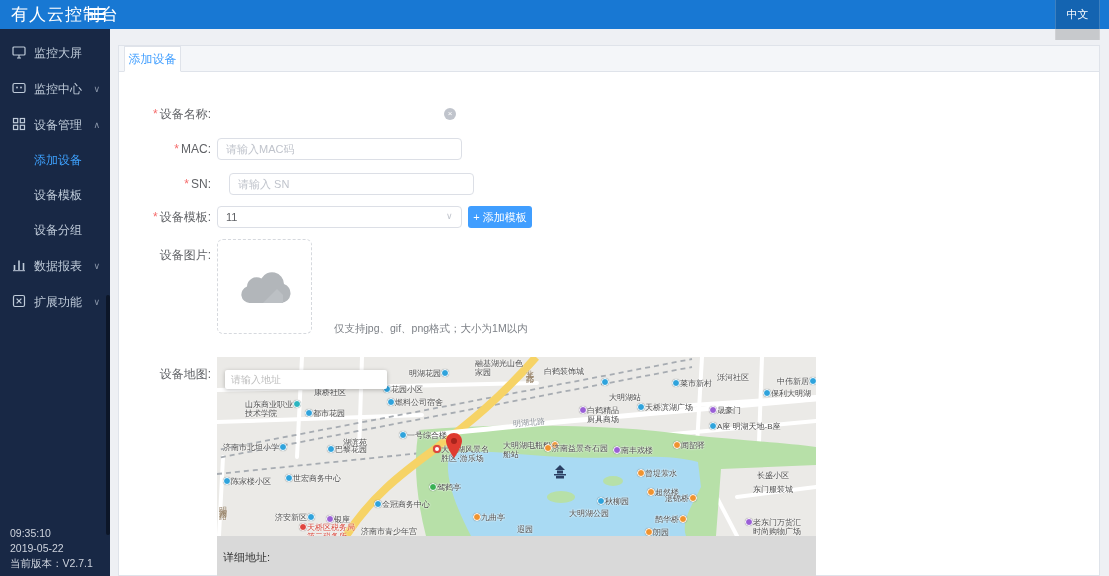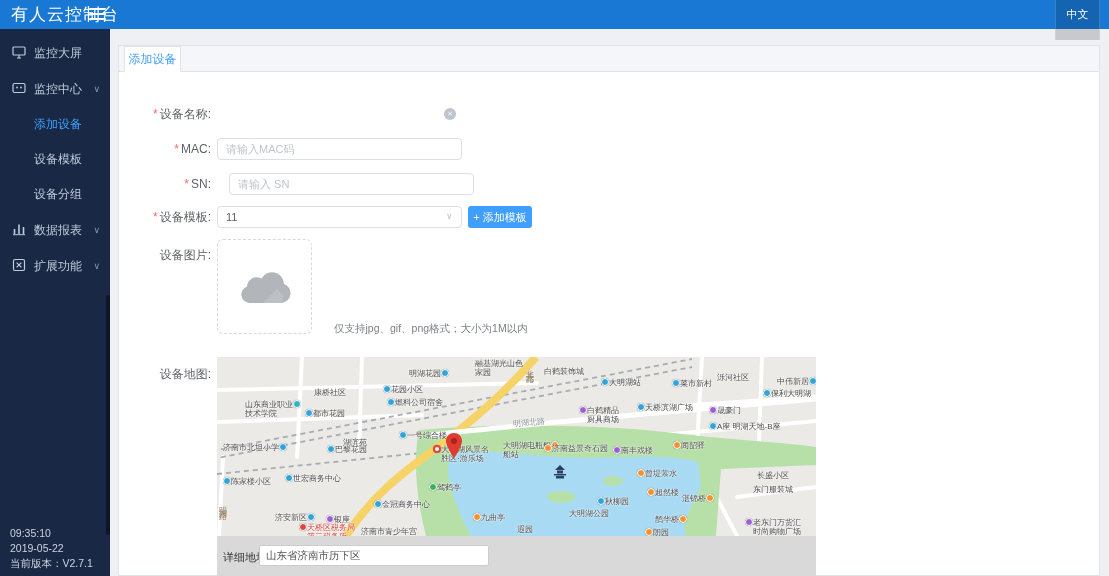--- a/index.html
+++ b/index.html
@@ -78,20 +78,33 @@
     </div>
     <div class="m-item">
       <span class="mi">
         <svg width="14" height="14" viewBox="0 0 14 14">
             <rect x="1" y="2.5" width="12" height="9" rx="1.5" fill="none" stroke="#bfcbd9" stroke-width="1.2"></rect>
             <circle cx="5" cy="6.5" r="0.9" fill="#bfcbd9"></circle>
             <circle cx="9" cy="6.5" r="0.9" fill="#bfcbd9"></circle>
           </svg>
       </span><span>监控中心</span>
       <span class="arrow">∨</span>
+    </div>
+    <div class="m-item">
+      <span class="mi">
+        <svg width="14" height="14" viewBox="0 0 14 14">
+            <g fill="none" stroke="#bfcbd9" stroke-width="1.2">
+              <rect x="1.5" y="1.5" width="4.2" height="4.2"></rect>
+              <rect x="8.3" y="1.5" width="4.2" height="4.2"></rect>
+              <rect x="1.5" y="8.3" width="4.2" height="4.2"></rect>
+              <rect x="8.3" y="8.3" width="4.2" height="4.2"></rect>
+            </g>
+          </svg>
+      </span><span>设备管理</span>
+      <span class="arrow">∧</span>
     </div>
     <div class="s-item active">添加设备</div>
     <div class="s-item">设备模板</div>
     <div class="s-item">设备分组</div>
     <div class="m-item">
       <span class="mi">
         <svg width="14" height="14" viewBox="0 0 14 14">
             <g stroke="#bfcbd9" stroke-width="1.6">
               <path d="M2.5 12V7"></path>
               <path d="M7 12V2.5"></path>
@@ -173,39 +186,40 @@
               <path d="M-5,102 L475,10"></path>
               <path d="M0,117 L214,95"></path>
           </g>
           <path d="M202,73 C300,65 400,68 474,78 C520,83 570,86 599,90 L599,108 L504,112 L499,179 L209,179 C199,140 196,102 202,73 Z" fill="#b7e0a8"></path>
           <path d="M232,98 C250,90 300,98 344,100 C404,103 444,95 481,105 L484,130 C474,150 464,165 469,179 L254,179 C239,150 227,120 232,98 Z" fill="#a9daf3"></path>
           <ellipse cx="344" cy="140" rx="14" ry="6" fill="#b7e0a8"></ellipse>
           <ellipse cx="396" cy="124" rx="10" ry="5" fill="#b7e0a8"></ellipse>
           <path d="M319,0 C284,40 254,65 214,95 C184,117 154,140 129,179" stroke="#f6d366" stroke-width="8" fill="none"></path>
           <path d="M214,78 C300,68 450,55 599,42" stroke="#ffffff" stroke-width="5" fill="none"></path>
         </svg>
+        <input class="addr-search" placeholder="请输入地址" style="">
         <div class="pin">
           <svg width="16" height="25" viewBox="0 0 16 25">
               <path d="M8,0 C3.6,0 0,3.5 0,7.9 C0,13.4 8,25 8,25 S16,13.4 16,7.9 C16,3.5 12.4,0 8,0 Z" fill="#df3b30"></path>
               <circle cx="8" cy="8" r="3" fill="#a8241c"></circle>
             </svg>
         </div>
         <div class="pagoda">
           <svg width="14" height="14" viewBox="0 0 14 14">
               <path d="M7,0 L12,5 L2,5 Z" fill="#2b3f63"></path>
               <rect x="4" y="5.5" width="6" height="3" fill="#2b3f63"></rect>
               <path d="M1,9 L13,9 L13,10.5 L1,10.5 Z" fill="#2b3f63"></path>
               <rect x="3" y="11" width="8" height="2.5" fill="#2b3f63"></rect>
             </svg>
         </div>
 
       <div class="poi" style="left: 192px; top: 12px;"><span style="display: inline-block; vertical-align: top;"><div>明湖花园</div></span><span class="dot" style="background: rgb(47, 163, 220);"></span></div>
           <div class="poi" style="left: 258px; top: 2px;"><span style="display: inline-block; vertical-align: top;"><div>融基湖光山色</div><div>家园</div></span></div>
           <div class="poi" style="left: 327px; top: 10px;"><span style="display: inline-block; vertical-align: top;"><div>白鹤装饰城</div></span></div>
-          <div class="poi" style="left: 384px; top: 21px;"><span class="dot" style="background: rgb(47, 163, 220);"></span><span style="display: inline-block; vertical-align: top;"><div>大明湖站</div></span></div>
+          <div class="poi" style="left: 384px; top: 21px;"><span class="dot" style="background: rgb(47, 163, 220);"></span><span style="display: inline-block; vertical-align: top; margin-top: 15px;"><div>大明湖站</div></span></div>
           <div class="poi" style="left: 97px; top: 31px;"><span style="display: inline-block; vertical-align: top;"><div>康桥社区</div></span></div>
           <div class="poi" style="left: 166px; top: 28px;"><span class="dot" style="background: rgb(47, 163, 220);"></span><span style="display: inline-block; vertical-align: top;"><div>花园小区</div></span></div>
           <div class="poi" style="left: 170px; top: 41px;"><span class="dot" style="background: rgb(47, 163, 220);"></span><span style="display: inline-block; vertical-align: top;"><div>燃料公司宿舍</div></span></div>
           <div class="poi" style="left: 28px; top: 43px;"><span style="display: inline-block; vertical-align: top;"><div>山东商业职业</div><div>技术学院</div></span><span class="dot" style="background: rgb(42, 181, 192);"></span></div>
           <div class="poi" style="left: 88px; top: 52px;"><span class="dot" style="background: rgb(47, 163, 220);"></span><span style="display: inline-block; vertical-align: top;"><div>都市花园</div></span></div>
           <div class="poi" style="left: 126px; top: 57px;"><span style="display: inline-block; vertical-align: top; margin-top: 24px;"><div>湖滨苑</div></span></div>
           <div class="poi" style="left: 362px; top: 49px;"><span class="dot" style="background: rgb(154, 95, 214);"></span><span style="display: inline-block; vertical-align: top;"><div>白鹤精品</div><div>厨具商场</div></span></div>
           <div class="poi" style="left: 420px; top: 46px;"><span class="dot" style="background: rgb(47, 163, 220);"></span><span style="display: inline-block; vertical-align: top;"><div>天桥滨湖广场</div></span></div>
           <div class="poi" style="left: 182px; top: 74px;"><span class="dot" style="background: rgb(47, 163, 220);"></span><span style="display: inline-block; vertical-align: top;"><div>一号综合楼</div></span></div>
           <div class="poi" style="left: 6px; top: 86px;"><span style="display: inline-block; vertical-align: top;"><div>济南市北坦小学</div></span><span class="dot" style="background: rgb(47, 163, 220);"></span></div>
@@ -222,38 +236,37 @@
           <div class="poi" style="left: 109px; top: 158px;"><span class="dot" style="background: rgb(154, 95, 214);"></span><span style="display: inline-block; vertical-align: top;"><div>银座</div></span></div>
           <div class="poi red-text" style="left: 82px; top: 166px;"><span class="dot" style="background: rgb(224, 69, 62);"></span><span style="display: inline-block; vertical-align: top;"><div>天桥区税务局</div><div>第二税务所</div></span></div>
           <div class="poi" style="left: 144px; top: 170px;"><span style="display: inline-block; vertical-align: top;"><div>济南市青少年宫</div></span></div>
           <div class="poi" style="left: 212px; top: 126px;"><span class="dot" style="background: rgb(57, 176, 84);"></span><span style="display: inline-block; vertical-align: top;"><div>驾鹤亭</div></span></div>
           <div class="poi" style="left: 256px; top: 156px;"><span class="dot" style="background: rgb(240, 147, 47);"></span><span style="display: inline-block; vertical-align: top;"><div>九曲亭</div></span></div>
           <div class="poi" style="left: 352px; top: 152px;"><span style="display: inline-block; vertical-align: top;"><div>大明湖公园</div></span></div>
           <div class="poi" style="left: 300px; top: 168px;"><span style="display: inline-block; vertical-align: top;"><div>遐园</div></span></div>
           <div class="poi" style="left: 380px; top: 140px;"><span class="dot" style="background: rgb(47, 163, 220);"></span><span style="display: inline-block; vertical-align: top;"><div>秋柳园</div></span></div>
           <div class="poi" style="left: 420px; top: 112px;"><span class="dot" style="background: rgb(240, 147, 47);"></span><span style="display: inline-block; vertical-align: top;"><div>曾堤萦水</div></span></div>
           <div class="poi" style="left: 430px; top: 131px;"><span class="dot" style="background: rgb(240, 147, 47);"></span><span style="display: inline-block; vertical-align: top;"><div>超然楼</div></span></div>
-          <div class="poi" style="left: 465px; top: 137px;"><span style="display: inline-block; vertical-align: top;"><div>湛锦桥</div></span><span class="dot" style="background: rgb(240, 147, 47);"></span></div>
+          <div class="poi" style="left: 448px; top: 137px;"><span style="display: inline-block; vertical-align: top;"><div>湛锦桥</div></span><span class="dot" style="background: rgb(240, 147, 47);"></span></div>
           <div class="poi" style="left: 438px; top: 158px;"><span style="display: inline-block; vertical-align: top;"><div>鹊华桥</div></span><span class="dot" style="background: rgb(240, 147, 47);"></span></div>
           <div class="poi" style="left: 428px; top: 171px;"><span class="dot" style="background: rgb(240, 147, 47);"></span><span style="display: inline-block; vertical-align: top;"><div>朗园</div></span></div>
           <div class="poi" style="left: 540px; top: 114px;"><span style="display: inline-block; vertical-align: top;"><div>长盛小区</div></span></div>
           <div class="poi" style="left: 536px; top: 128px;"><span style="display: inline-block; vertical-align: top;"><div>东门服装城</div></span></div>
           <div class="poi" style="left: 528px; top: 161px;"><span class="dot" style="background: rgb(154, 95, 214);"></span><span style="display: inline-block; vertical-align: top;"><div>老东门万货汇</div><div>时尚购物广场</div></span></div>
           <div class="poi" style="left: 455px; top: 22px;"><span class="dot" style="background: rgb(47, 163, 220);"></span><span style="display: inline-block; vertical-align: top;"><div>菜市新村</div></span></div>
           <div class="poi" style="left: 500px; top: 16px;"><span style="display: inline-block; vertical-align: top;"><div>泺河社区</div></span></div>
           <div class="poi" style="left: 560px; top: 20px;"><span style="display: inline-block; vertical-align: top;"><div>中伟新居</div></span><span class="dot" style="background: rgb(47, 163, 220);"></span></div>
           <div class="poi" style="left: 546px; top: 32px;"><span class="dot" style="background: rgb(47, 163, 220);"></span><span style="display: inline-block; vertical-align: top;"><div>保利大明湖</div></span></div>
           <div class="poi" style="left: 492px; top: 49px;"><span class="dot" style="background: rgb(154, 95, 214);"></span><span style="display: inline-block; vertical-align: top;"><div>晟豪门</div></span></div>
           <div class="poi" style="left: 492px; top: 65px;"><span class="dot" style="background: rgb(47, 163, 220);"></span><span style="display: inline-block; vertical-align: top;"><div>A座 明湖天地-B座</div></span></div>
           <div class="roadlab" style="left: 296px; top: 60px; transform: rotate(-5deg);">明湖北路</div>
           <div class="roadlab vert" style="left: 306px; top: 6px;">北关北路</div>
           <div class="roadlab vert" style="left: -1px; top: 143px;">明湖西路</div>
         </div>
 
       <div class="strip">
         <span class="lab">详细地址:</span>
-        <input value="山东省济南市历下区" style="">
 
       </div>
 
     </div>
   </div>
 </div>
 
 </body></html>

